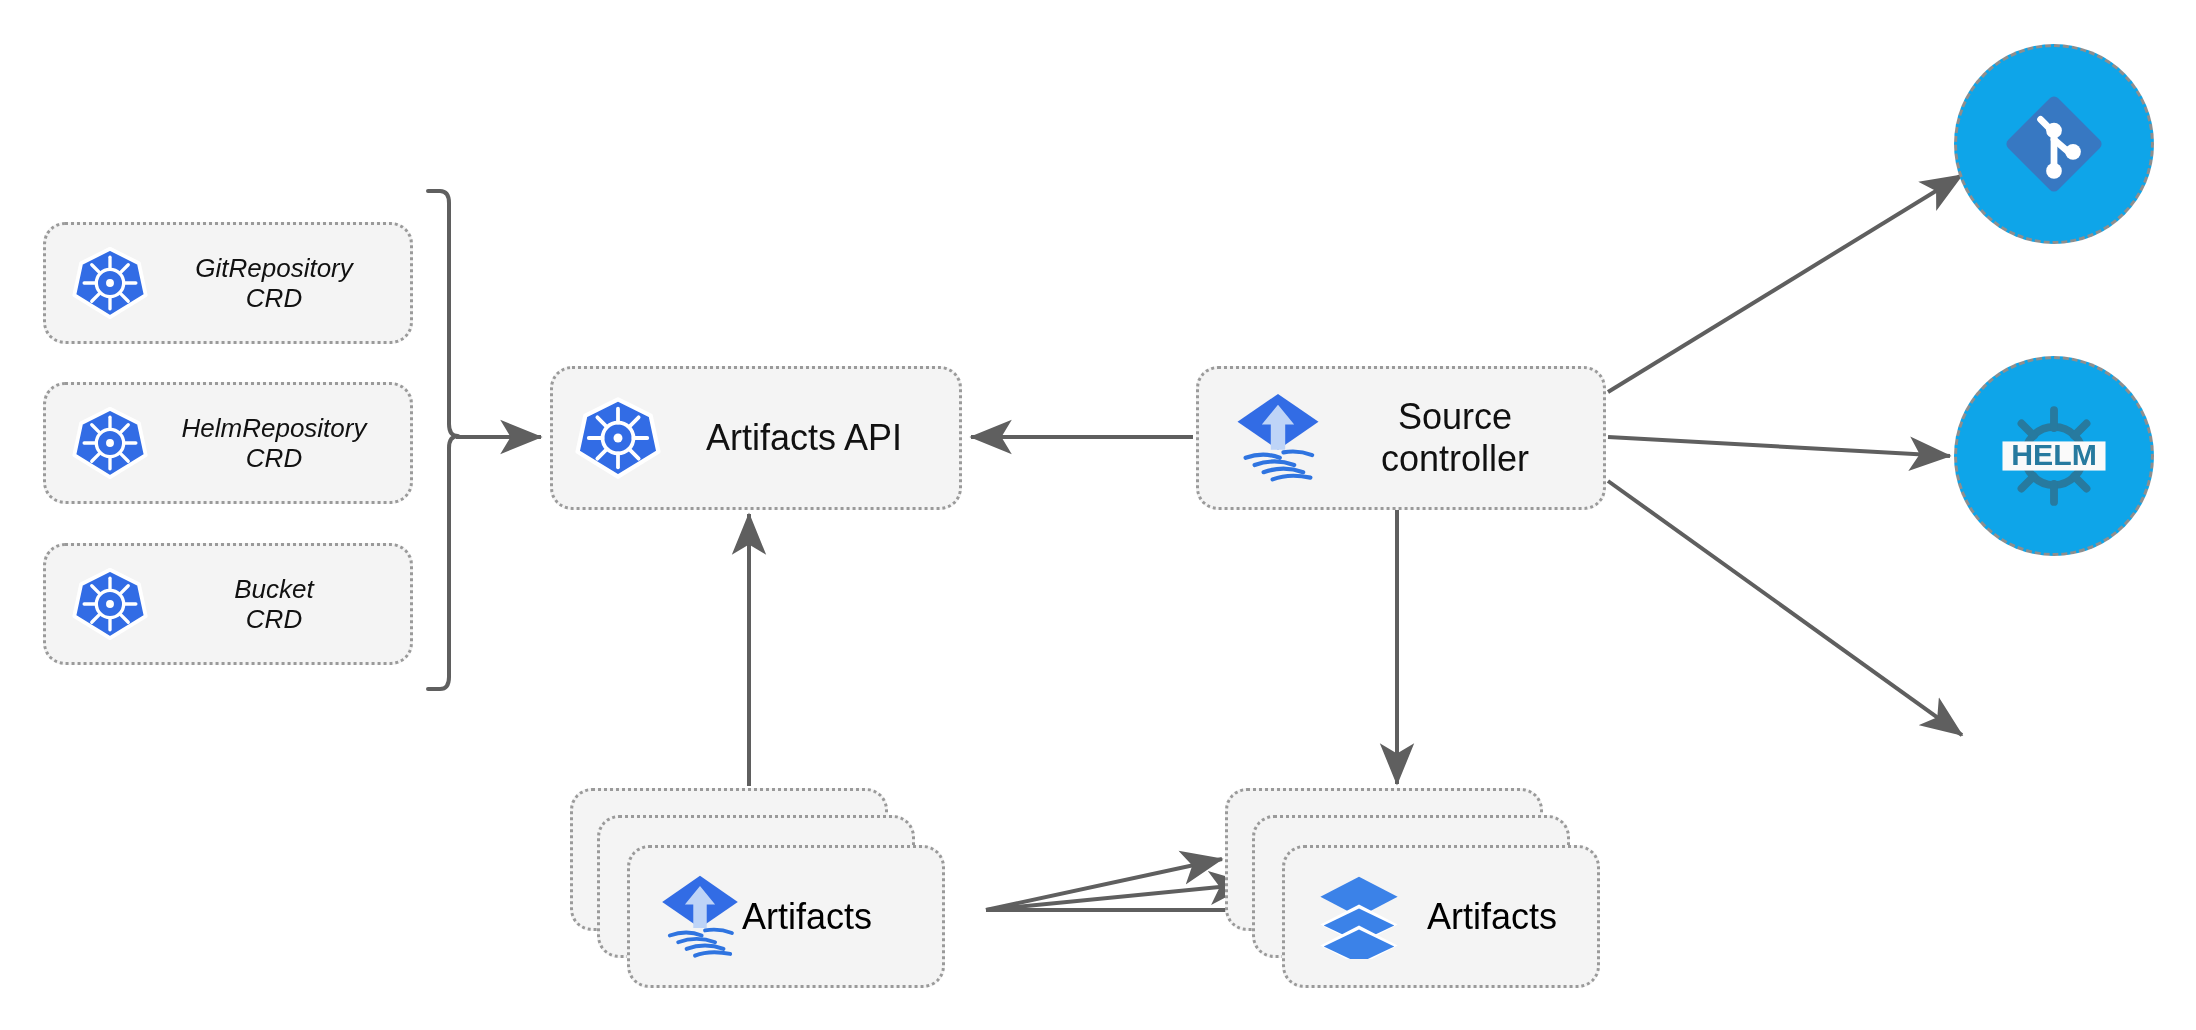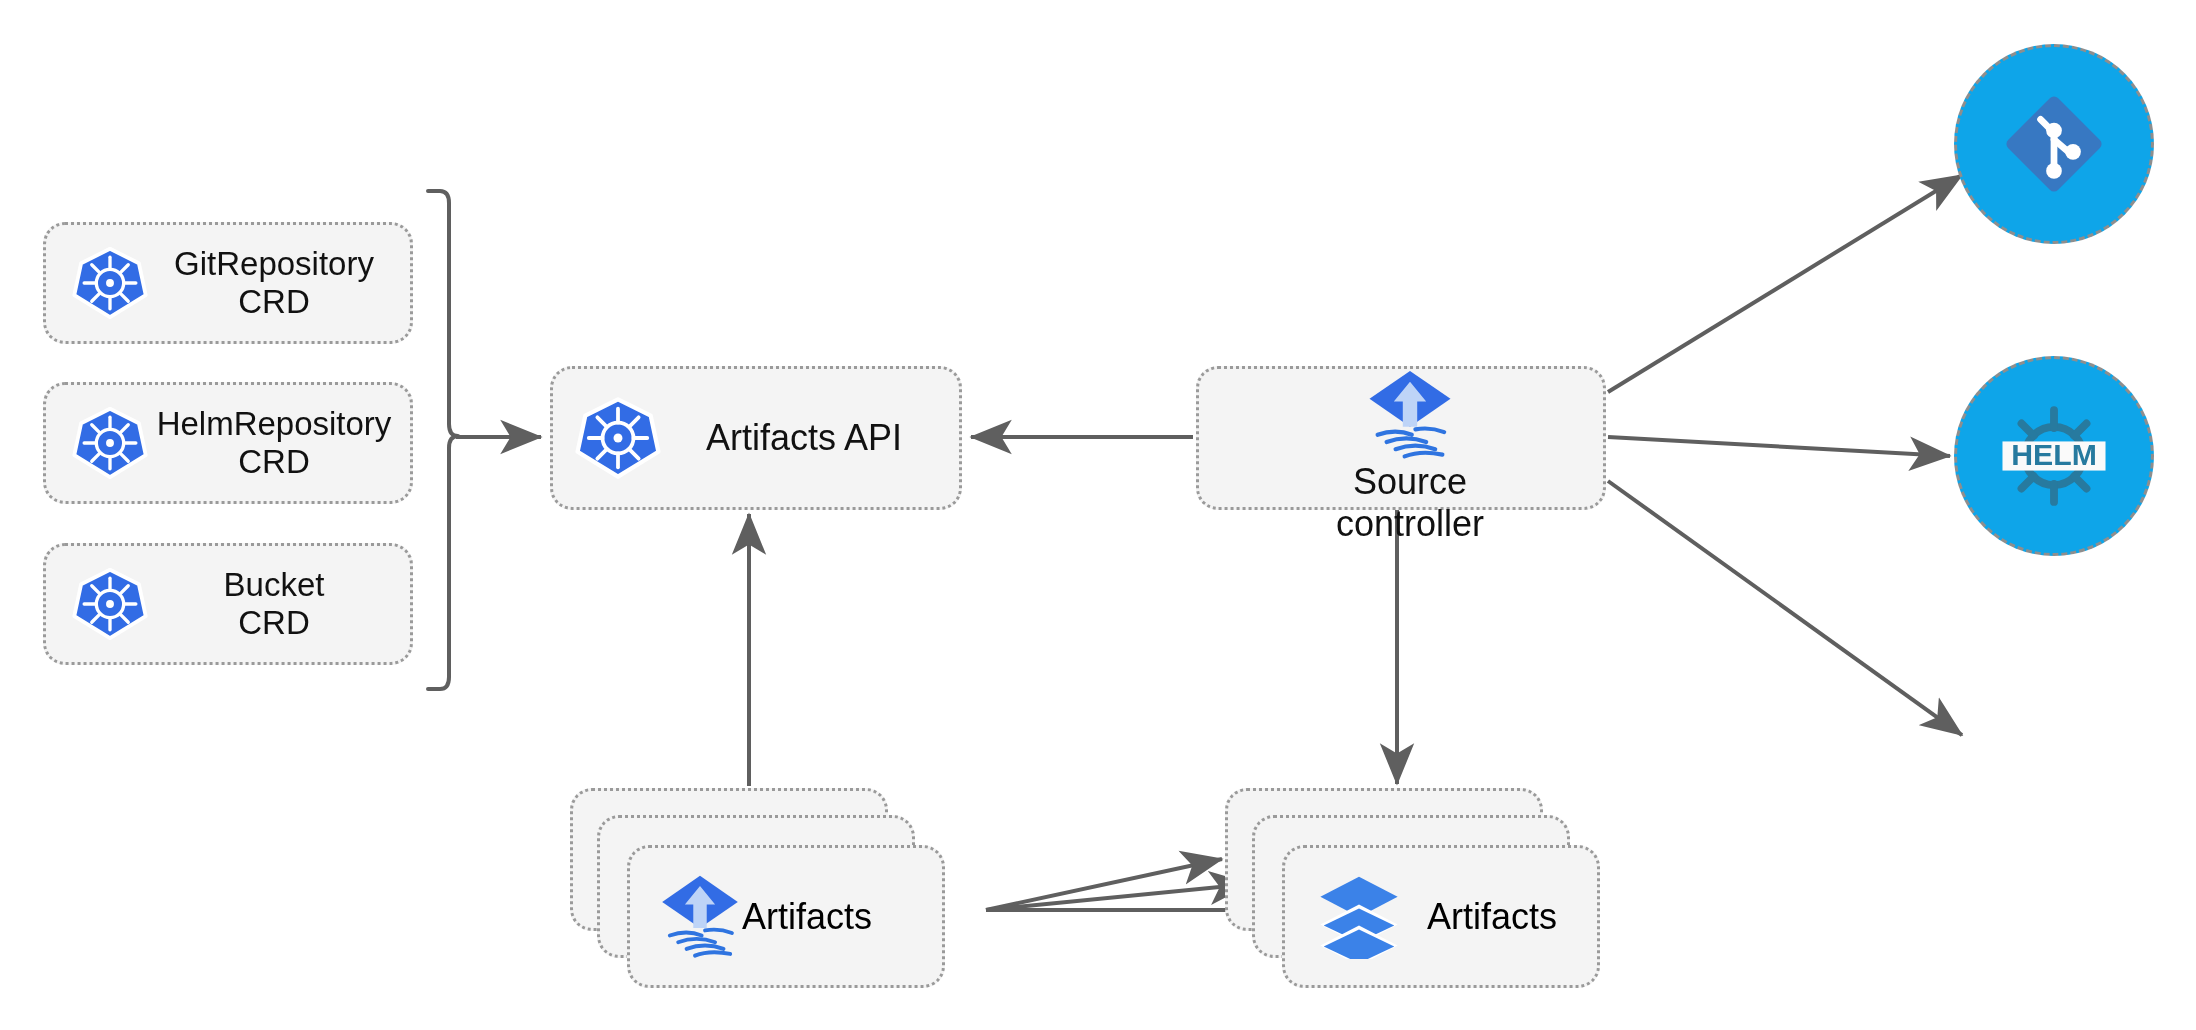--- a/index.html
+++ b/index.html
@@ -46,37 +46,38 @@
     padding-right: 10px;
   }
   .crd .icon-wrap {
     flex: 0 0 auto;
     width: 76px;
     height: 76px;
     display: block;
   }
   .crd .label {
     flex: 1 1 auto;
-    font-size: 33px;
+    font-size: 26px;
+    font-style: italic;
   }
 
   
   #node-k8s-api {
     left: 550px; top: 366px;
     width: 412px; height: 144px;
     padding-left: 22px; padding-right: 12px;
   }
   #node-k8s-api .icon-wrap { flex: 0 0 auto; width: 86px; height: 86px; }
   #node-k8s-api .label { flex: 1 1 auto; font-size: 36px; }
 
   
   #node-source-controller {
     left: 1196px; top: 366px;
     width: 410px; height: 144px;
-    padding-left: 34px; padding-right: 16px; flex-direction: column;
+    padding-left: 34px; padding-right: 16px;
   }
   #node-source-controller .icon-wrap { flex: 0 0 auto; width: 90px; height: 92px; }
   #node-source-controller .label { flex: 1 1 auto; font-size: 36px; }
 
   
   .stack {
     position: absolute;
     z-index: 5;
   }
   .stack .sheet {

